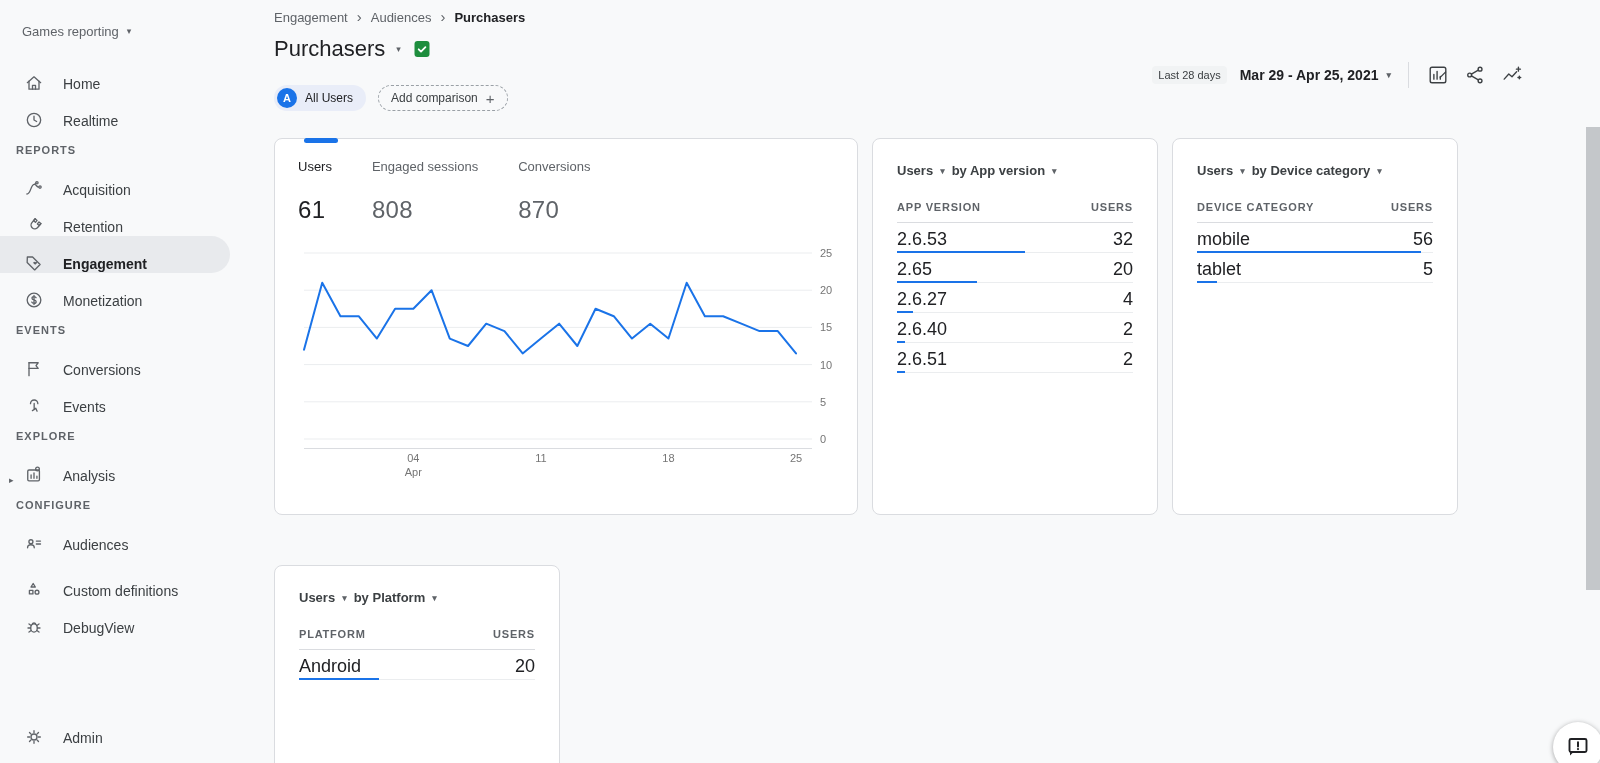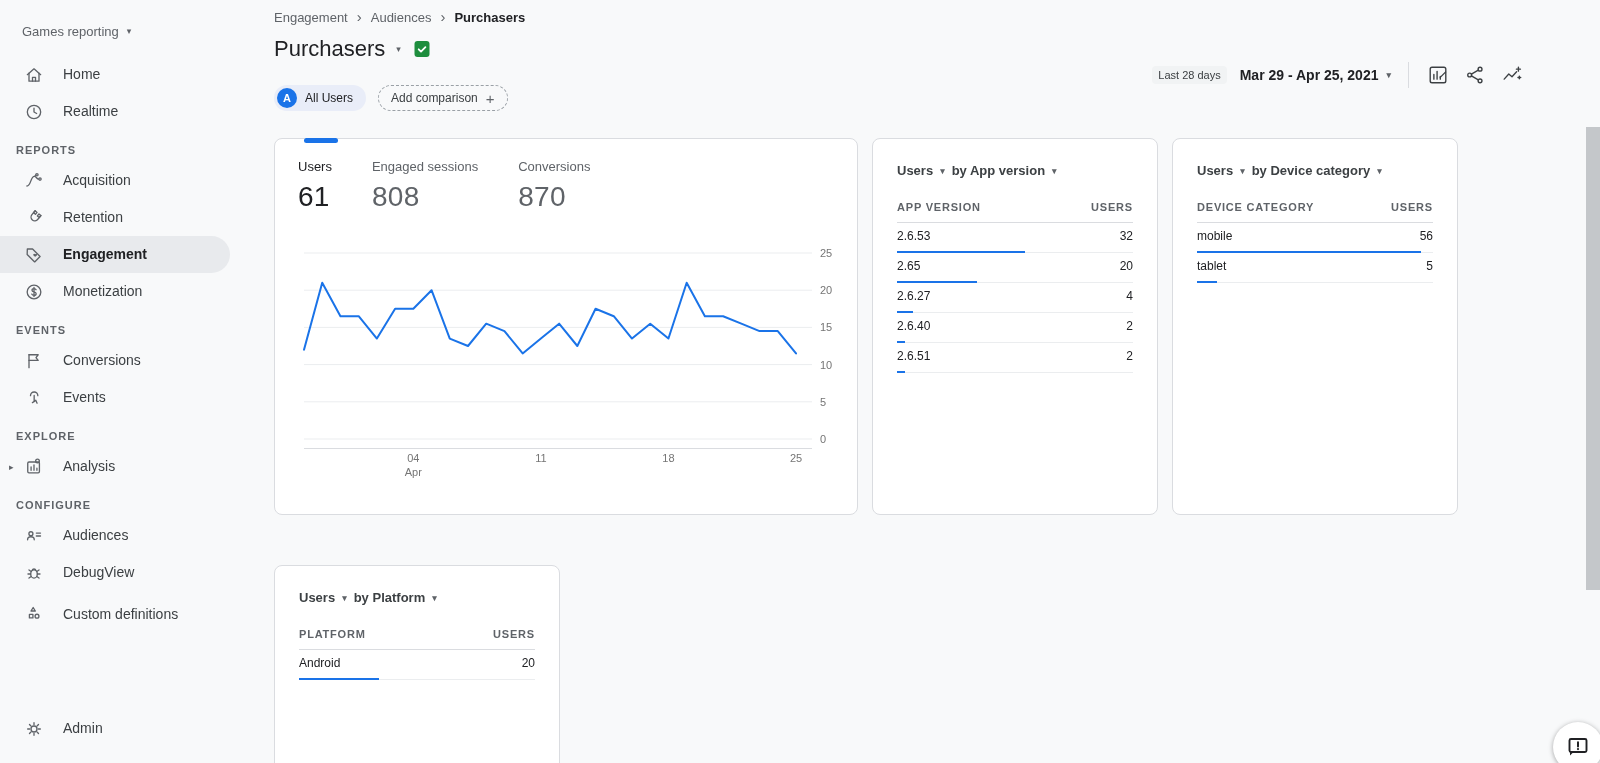--- a/index.html
+++ b/index.html
@@ -4,21 +4,21 @@
 <style>
   * { margin:0; padding:0; box-sizing:border-box; }
   html,body { width:1600px; height:763px; overflow:hidden; }
   body { font-family:"Liberation Sans", sans-serif; background:#f8f9fa; color:#202124; position:relative; }
 
   
   .sidebar { position:absolute; left:0; top:0; bottom:0; width:256px; }
   .property-selector { padding:22px 0 0 22px; font-size:13px; color:#5f6368; display:flex; align-items:center; gap:8px; cursor:pointer; height:40px; }
   .caret { font-size:9px; color:#5f6368; line-height:1; }
   .nav { margin-top:16px; }
-  .nav-item { height:37px; width:230px; display:flex; align-items:center; padding-left:24px; gap:19px; font-size:14px; color:#3c4043; cursor:pointer; position:relative; }
+  .nav-item { height:37px; width:230px; display:flex; align-items:flex-end; padding-left:24px; gap:19px; font-size:14px; color:#3c4043; cursor:pointer; position:relative; }
   .nav-item.tall { height:46px; }
   .nav-item.selected { background:#e8eaed; border-radius:0 19px 19px 0; color:#202124; font-weight:bold; }
   .nav-icon { width:20px; height:20px; flex:0 0 20px; display:flex; align-items:center; justify-content:center; }
   .nav-icon svg { width:20px; height:20px; stroke:#5f6368; fill:none; stroke-width:1.6; stroke-linecap:round; stroke-linejoin:round; }
   .nav-label { max-width:125px; line-height:17px; }
   .section-header { padding:14px 0 6px 16px; font-size:11px; font-weight:bold; color:#5f6368; letter-spacing:1px; }
   .expander { position:absolute; left:9px; font-size:9px; color:#5f6368; }
   .admin-item { position:absolute; bottom:16px; left:0; }
 
   
@@ -48,30 +48,30 @@
   .card { position:absolute; background:#fff; border:1px solid #dadce0; border-radius:8px; }
   .card-overview { left:274px; top:138px; width:584px; height:377px; }
   .card-appver   { left:872px; top:138px; width:286px; height:377px; }
   .card-device   { left:1172px; top:138px; width:286px; height:377px; }
   .card-platform { left:274px; top:565px; width:286px; height:377px; }
 
   .chart-tab-indicator { position:absolute; left:29px; top:-1px; width:34px; height:5px; background:#1a73e8; border-radius:3px; }
 
   .metrics { position:absolute; left:23px; top:20px; display:flex; gap:40px; }
   .metric-label { font-size:13px; color:#5f6368; }
-  .metric-value { font-size:28px; color:#5f6368; margin-top:7px; letter-spacing:0.3px; }
+  .metric-value { font-size:24px; color:#5f6368; margin-top:22px; letter-spacing:0.3px; }
   .metric.selected .metric-label, .metric.selected .metric-value { color:#202124; }
 
   .main-chart-svg { position:absolute; left:0; top:0; }
 
   .dim-head { position:absolute; left:24px; top:24px; display:flex; align-items:center; gap:7px; font-size:13px; font-weight:bold; color:#3c4043; }
   .dim-head .caret { padding-top:2px; }
   .dim-table { position:absolute; left:24px; right:24px; top:62px; }
   .dim-cols { display:flex; justify-content:space-between; font-size:11px; font-weight:bold; color:#5f6368; letter-spacing:0.8px; padding-bottom:9px; border-bottom:1px solid #dadce0; }
-  .dim-row { position:relative; height:30px; border-bottom:1px solid #ebedef; display:flex; justify-content:space-between; padding-top:6px; font-size:12px; color:#202124; }
+  .dim-row { position:relative; height:30px; border-bottom:1px solid #ebedef; display:flex; justify-content:space-between; padding-top:6px; font-size:18px; color:#202124; }
   .dim-bar { position:absolute; left:0; bottom:-1px; height:2px; background:#1a73e8; }
 
   
   .scrollbar-thumb { position:absolute; right:0; top:127px; width:14px; height:463px; background:#c4c7ca; }
   .feedback-btn { position:absolute; left:1553px; top:722px; width:50px; height:50px; border-radius:50%; background:#fff; box-shadow:0 1px 5px rgba(0,0,0,0.35); display:flex; align-items:center; justify-content:center; cursor:pointer; }
   .feedback-btn svg { width:24px; height:24px; }
 </style>
 </head>
 <body>
 
@@ -183,38 +183,38 @@
     <div class="nav-item">
       <span class="nav-icon">
           <svg viewBox="0 0 24 24">
             <circle cx="8.3" cy="9.3" r="2.4"></circle>
             <path d="M4.3 16.5c0-2.3 1.9-3.6 4-3.6s4 1.3 4 3.6"></path>
             <path d="M14.8 8.5h5M14.8 12h5"></path>
           </svg>
         </span>
       <span class="nav-label">Audiences</span>
     </div>
-    <div class="nav-item">
-      <span class="nav-icon">
-          <svg viewBox="0 0 24 24">
-            <ellipse cx="12" cy="13.2" rx="4" ry="5"></ellipse>
-            <path d="M9.8 8.8a2.3 2.3 0 0 1 4.4 0M8 13.2H4.8M19.2 13.2H16M8.6 10.2 6 8.4M15.4 10.2 18 8.4M8.6 16.2 6 18M15.4 16.2 18 18"></path>
-          </svg>
-        </span>
-      <span class="nav-label">DebugView</span>
-    </div>
     <div class="nav-item tall">
       <span class="nav-icon">
           <svg viewBox="0 0 24 24">
             <path d="M11 4.2 13.6 8.4 H8.4 Z"></path>
             <rect x="6.5" y="12.5" width="4.2" height="4.2"></rect>
             <circle cx="15.6" cy="14.6" r="2.3"></circle>
           </svg>
         </span>
       <span class="nav-label">Custom definitions</span>
+    </div>
+    <div class="nav-item">
+      <span class="nav-icon">
+          <svg viewBox="0 0 24 24">
+            <ellipse cx="12" cy="13.2" rx="4" ry="5"></ellipse>
+            <path d="M9.8 8.8a2.3 2.3 0 0 1 4.4 0M8 13.2H4.8M19.2 13.2H16M8.6 10.2 6 8.4M15.4 10.2 18 8.4M8.6 16.2 6 18M15.4 16.2 18 18"></path>
+          </svg>
+        </span>
+      <span class="nav-label">DebugView</span>
     </div>
   </div>
 
   <div class="nav-item admin-item">
     <span class="nav-icon">
         <svg viewBox="0 0 24 24">
           <circle cx="12" cy="12" r="3.6"></circle>
           <path d="M17.2 12h2.4M15.7 15.7l1.7 1.7M12 17.2v2.4M8.3 15.7l-1.7 1.7M6.8 12H4.4M8.3 8.3 6.6 6.6M12 6.8V4.4M15.7 8.3l1.7-1.7"></path>
         </svg>
       </span>

